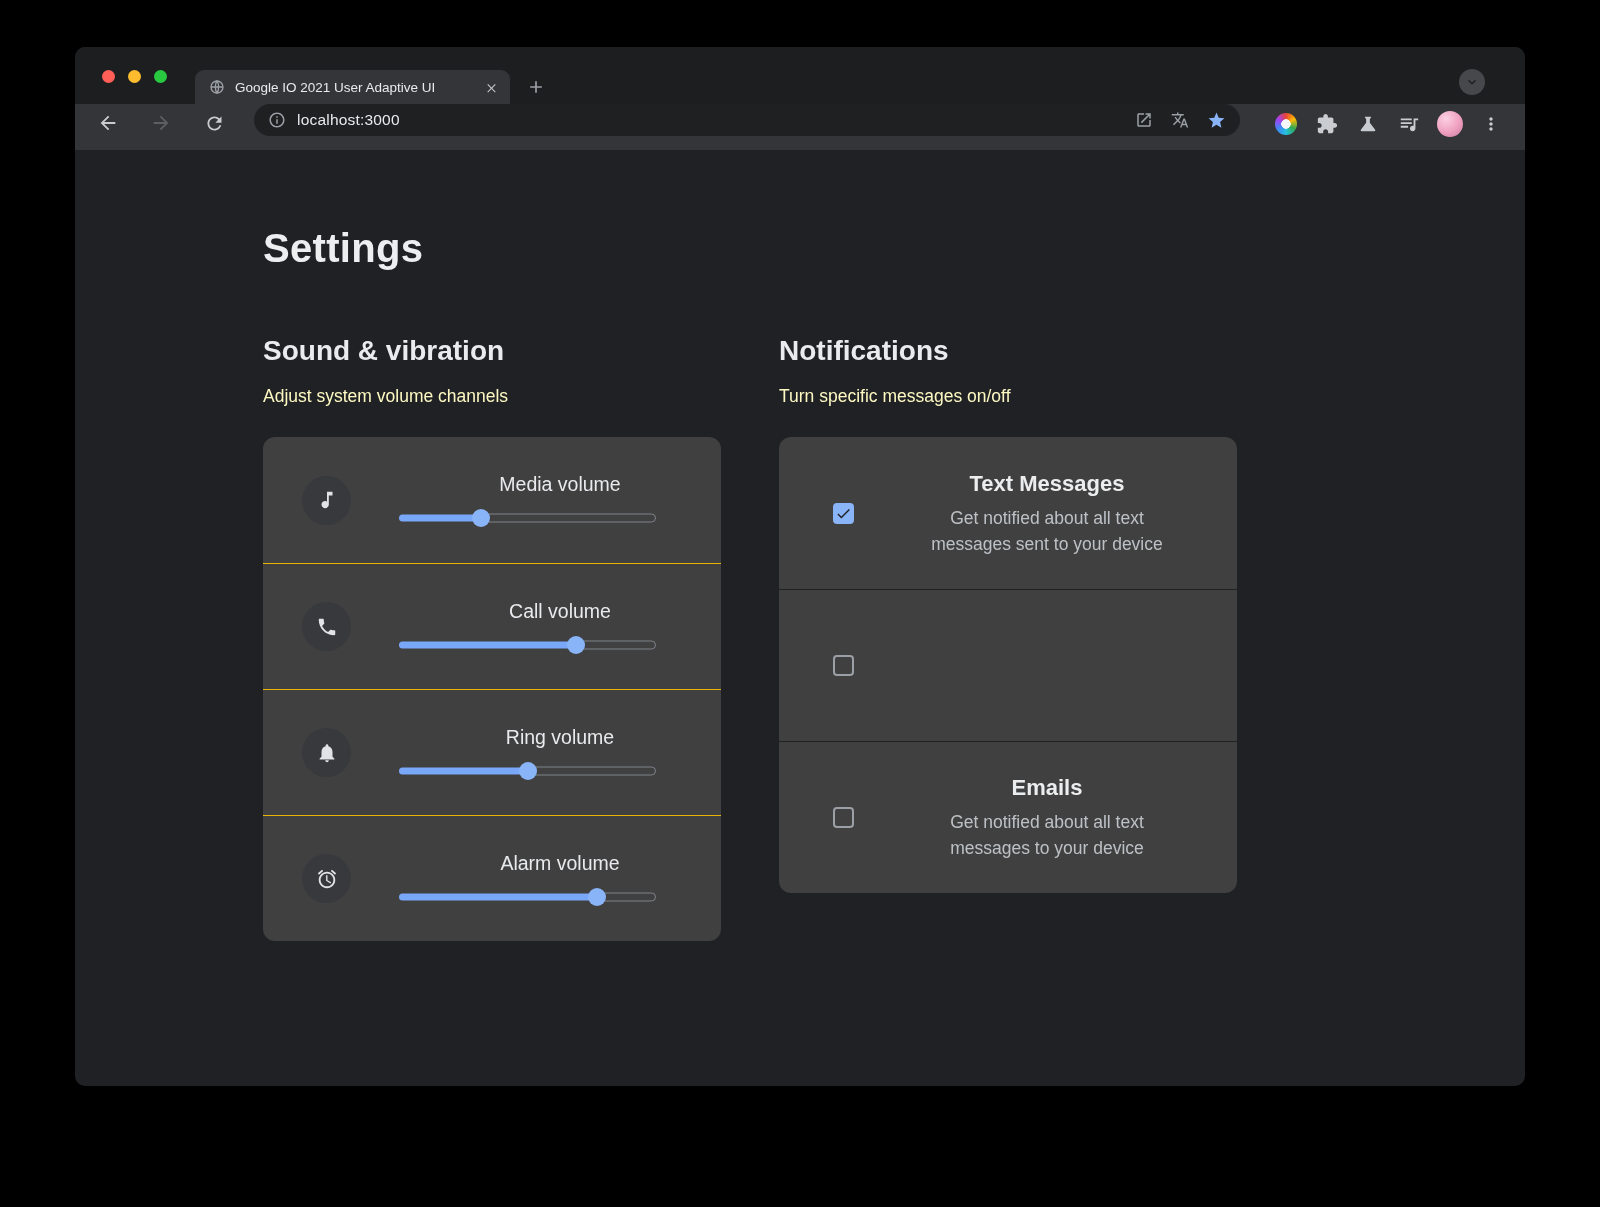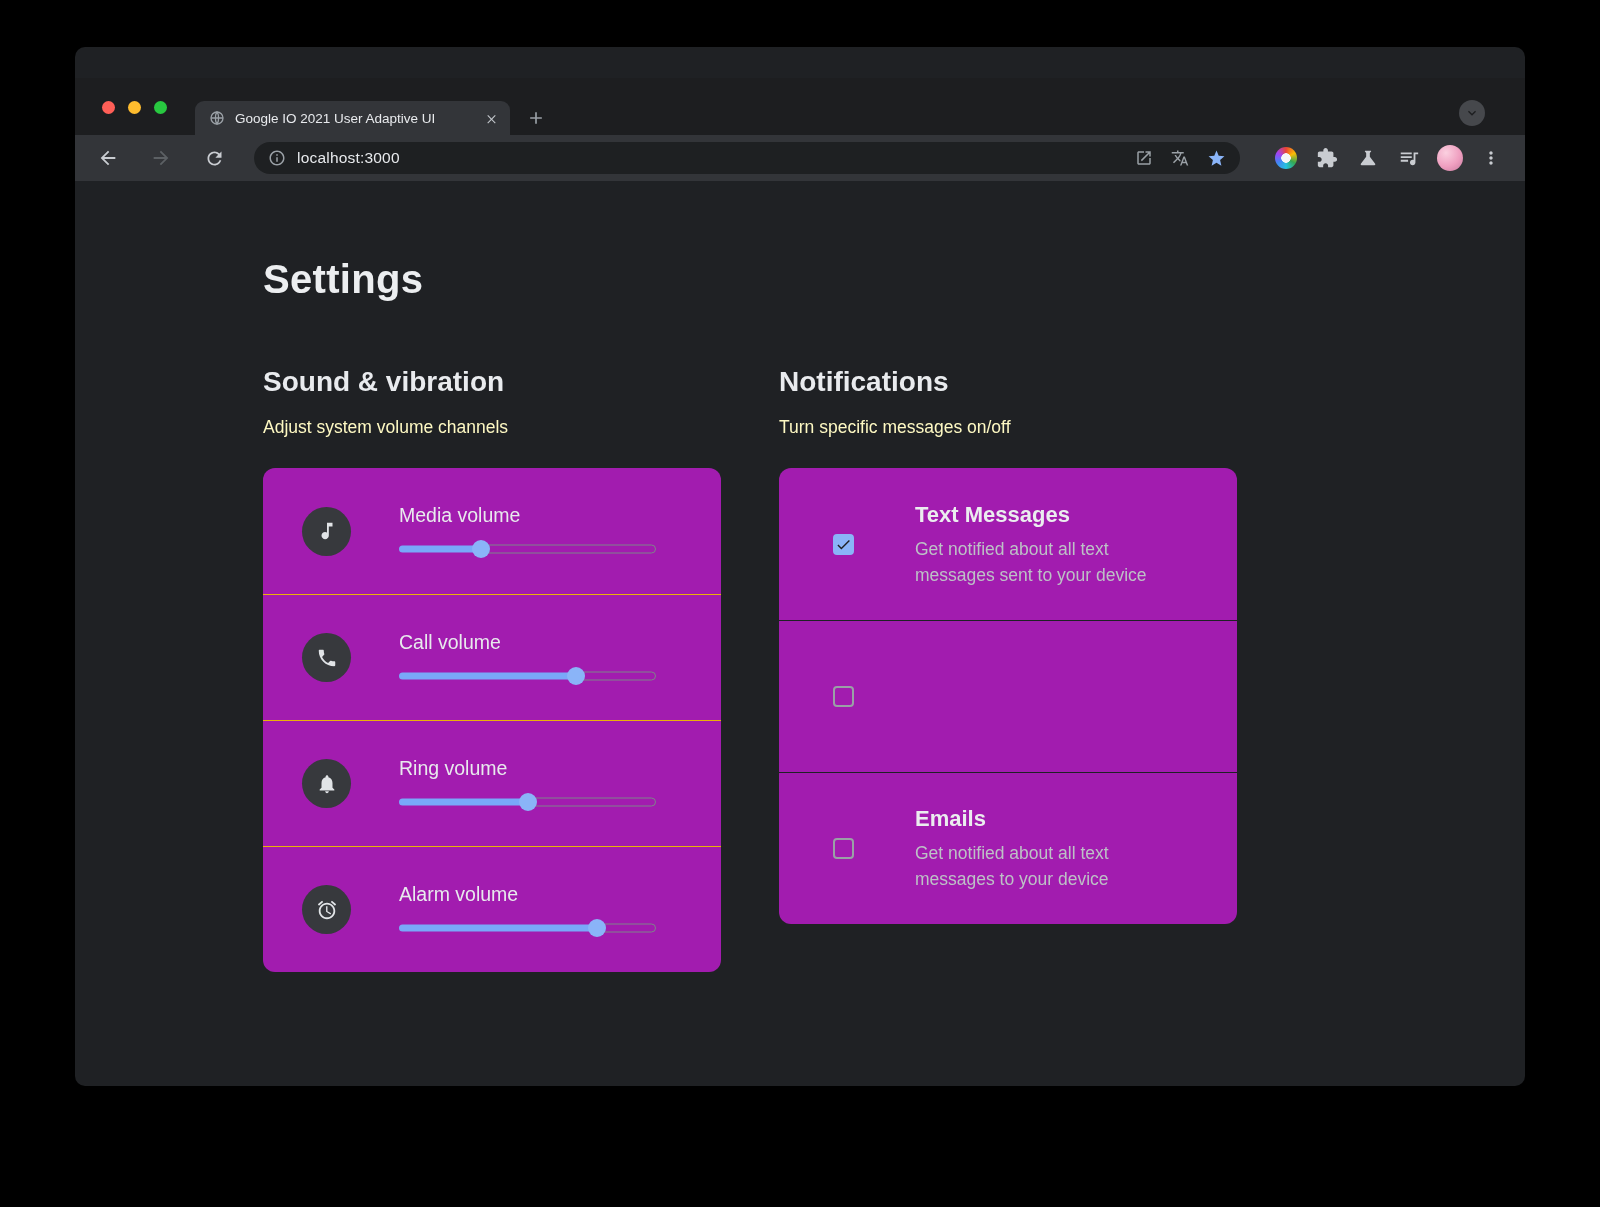--- a/index.html
+++ b/index.html
@@ -10,21 +10,21 @@
   }
   svg{display:block;}
 
   
   .window{
     position:absolute;left:75px;top:47px;width:1450px;height:1039px;
     border-radius:10px;overflow:hidden;background:#1f2124;
   }
 
   
-  .tabstrip{position:relative;height:57px;background:#1d1e20;margin-top:31px;}
+  .tabstrip{position:relative;height:57px;background:#1d1e20;}
   .traffic-lights{position:absolute;left:27px;top:23px;display:flex;gap:13px;}
   .tl{width:13px;height:13px;border-radius:50%;display:block;}
   .tl.red{background:#ff5f57;}
   .tl.yellow{background:#febc2e;}
   .tl.green{background:#28c840;}
 
   .tab{
     position:absolute;left:120px;top:23px;width:315px;height:34px;
     background:#333539;border-radius:9px 9px 0 0;
     display:flex;align-items:center;padding:0 10px 0 14px;box-sizing:border-box;
@@ -39,21 +39,21 @@
 
   .newtab{position:absolute;left:446px;top:25px;width:30px;height:30px;display:grid;place-items:center;color:#9aa0a6;border-radius:50%;}
   .tab-search{
     position:absolute;right:40px;top:22px;width:26px;height:26px;border-radius:50%;
     background:#46484c;display:grid;place-items:center;color:#1d1e20;
   }
 
   
   .toolbar{
     position:relative;height:46px;background:#333539;
-    display:flex;align-items:center;padding:0 14px;box-sizing:border-box;gap:15px;
+    display:flex;align-items:flex-start;padding:0 14px;box-sizing:border-box;gap:15px;
   }
   .nav-btn{width:38px;height:38px;display:grid;place-items:center;color:#c9ccd1;border-radius:50%;flex:none;}
   .nav-btn.disabled{color:#5c6064;}
   .omnibox{
     flex:1;height:32px;margin-left:6px;border-radius:16px;background:#1e2022;
     display:flex;align-items:center;padding:0 14px;box-sizing:border-box;min-width:0;
   }
   .omnibox .info{color:#9aa0a6;flex:none;margin-right:11px;}
   .url-text{font-size:15.5px;color:#e8eaed;letter-spacing:.2px;white-space:nowrap;}
   .omni-spacer{flex:1;}
@@ -76,21 +76,21 @@
   .content{
     height:828px;background:#1f2124;box-sizing:border-box;
     padding:74px 0 0 188px;color:#e8eaed;
   }
   .page-title{font-size:40px;line-height:48px;font-weight:700;color:#eceef0;margin:0;letter-spacing:.3px;}
   .columns{display:flex;gap:58px;margin-top:62px;}
   .col{width:458px;flex:none;}
   .sec-heading{font-size:28px;line-height:34px;font-weight:700;color:#e9ebee;margin:0;}
   .sec-sub{font-size:17.5px;line-height:22px;color:#fef9c3;margin:17px 0 0 0;}
 
-  .card{margin-top:30px;background:#a21caf;border-radius:12px;overflow:hidden;}
+  .card{margin-top:30px;background:#404040;border-radius:12px;overflow:hidden;text-align:center;}
 
   
   .srow{height:126px;display:flex;align-items:center;padding-left:39px;box-sizing:border-box;}
   .srow + .srow{border-top:1px solid #eab308;}
   .icon-circle{
     width:49px;height:49px;border-radius:50%;background:#37393d;
     display:grid;place-items:center;color:#e1e4e7;flex:none;margin-right:48px;
   }
   .s-body{flex:1;}
   .s-label{font-size:19.5px;color:#e8eaed;}

